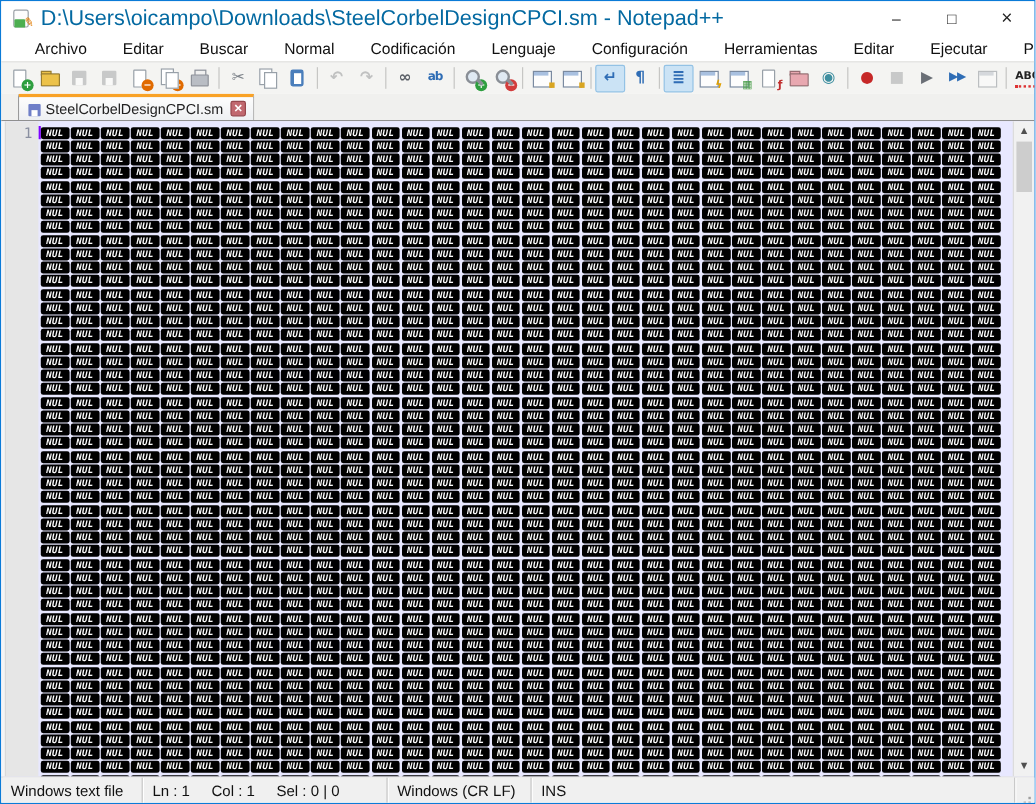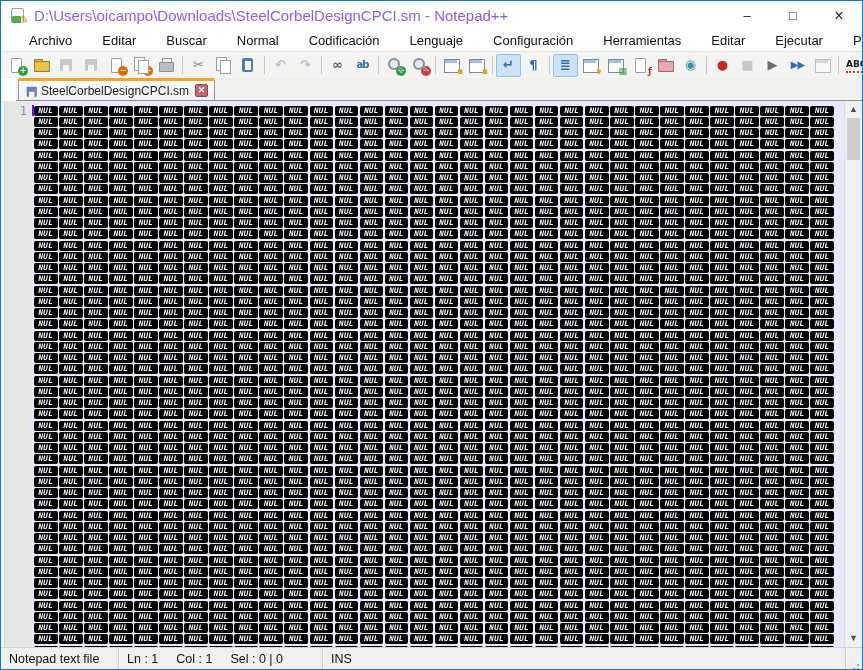--- a/index.html
+++ b/index.html
@@ -10,21 +10,21 @@
     display:flex;flex-direction:column;
     font-family:"Liberation Sans",sans-serif;
     background:#fff;overflow:hidden;
   }
   
   .titlebar{height:29px;display:flex;align-items:center;background:#fff;flex:0 0 auto;}
   .app-icon{width:18px;height:18px;margin:0 7px 0 8px;position:relative;flex:0 0 auto;}
   .app-icon .paper{position:absolute;left:2px;top:1px;width:13px;height:15px;background:#fdfdfd;border:1px solid #9aa0a6;border-radius:2px;}
   .app-icon .green{position:absolute;left:3px;bottom:2px;width:9px;height:7px;background:#4caf50;border-radius:1px;}
   .app-icon .pencil{position:absolute;right:-1px;bottom:0;font-size:10px;color:#e07b00;transform:rotate(10deg);}
-  .title-text{font-size:15px;color:#8b5cf6;white-space:nowrap;overflow:hidden;}
+  .title-text{font-size:18px;color:#0369a1;white-space:nowrap;overflow:hidden;}
   .win-controls{margin-left:auto;display:flex;align-items:center;height:100%;}
   .win-btn{width:46px;height:100%;display:flex;align-items:center;justify-content:center;font-size:13px;color:#222;}
   .win-btn.close{font-size:16px;}
   
   .menubar{height:21px;display:flex;align-items:center;background:#fff;padding-left:6px;flex:0 0 auto;font-size:13px;color:#111;}
   .menu-item{padding:2px 8px;white-space:nowrap;margin-left:14px;}
   .menu-right-x{margin-left:auto;margin-right:12px;color:#26374f;font-size:12px;font-weight:bold;}
   
   .toolbar{height:27px;display:flex;align-items:center;background:#f4f4f2;border-top:1px solid #e2e2e0;padding-left:3px;flex:0 0 auto;}
   .tbtn{width:25px;height:23px;display:flex;align-items:center;justify-content:center;border:1px solid transparent;border-radius:2px;position:relative;flex:0 0 auto;}
@@ -46,21 +46,21 @@
   .ic-clipboard::before{content:"";position:absolute;left:2px;top:1px;width:11px;height:14px;background:#4a7ebb;border-radius:2px;}
   .ic-clipboard::after{content:"";position:absolute;left:5px;top:4px;width:6px;height:9px;background:#fff;}
   .ic-window::before{content:"";position:absolute;left:1px;top:2px;width:14px;height:12px;background:#fdfdfd;border:1px solid #7a8aa0;}
   .ic-window::after{content:"";position:absolute;left:2px;top:3px;width:12px;height:3px;background:#a8c0e0;}
   .ic-mag::before{content:"";position:absolute;left:2px;top:1px;width:8px;height:8px;border:2px solid #8a8f96;border-radius:50%;background:#dfe9f3;}
   .ic-mag::after{content:"";position:absolute;left:11px;top:10px;width:6px;height:3px;background:#8a8f96;transform:rotate(45deg);border-radius:1px;}
   .ic-abc{font-family:"DejaVu Sans",sans-serif;font-size:9px;font-weight:bold;color:#222;line-height:14px;text-align:center;border-bottom:2px dotted #d33;}
   .badge{position:absolute;right:-3px;bottom:-3px;font-family:"DejaVu Sans",sans-serif;font-size:9px;font-weight:bold;line-height:10px;color:var(--bc,#666);}
   .badge.circle{width:10px;height:10px;border-radius:50%;background:var(--bc,#c00);color:#fff;text-align:center;font-size:8px;line-height:10px;}
   
-  .tabbar{height:23px;background:#f0f0ee;display:flex;align-items:flex-end;padding-left:2px;border-bottom:1px solid #8f8f8f;flex:0 0 auto;margin-left:15px;}
+  .tabbar{height:23px;background:#f0f0ee;display:flex;align-items:flex-end;padding-left:14px;border-bottom:1px solid #8f8f8f;flex:0 0 auto;}
   .tab{height:22px;display:flex;align-items:center;gap:4px;padding:0 6px 0 5px;background:linear-gradient(#fdfdfd,#eef0f2);border:1px solid #9a9a9a;border-bottom:none;border-top:3px solid #f9a226;border-radius:2px 2px 0 0;font-size:12px;color:#222;}
   .tab .ic{width:13px;height:13px;transform:scale(.85);}
   .tab-close{width:13px;height:13px;background:#c1686f;border:1px solid #96474d;border-radius:2px;color:#fff;font-size:9px;font-weight:bold;line-height:11px;text-align:center;margin-left:2px;}
   
   .editor{flex:1 1 auto;display:flex;background:#e8e8ff;overflow:hidden;position:relative;}
   .bookmark-margin{flex:0 0 4px;background:#f5f5f5;border-right:1px solid #d8d8d8;}
   .gutter{flex:0 0 27px;background:#e6e6e6;color:#8a8fa0;font-family:"DejaVu Sans Mono",monospace;font-size:12px;text-align:right;padding:3px 5px 0 0;}
   .text-area{flex:1 1 auto;padding:4px 0 0 2px;overflow:hidden;}
   .nul-row{height:11.25px;display:flex;align-items:center;position:relative;font-style:italic;}
   .nul{width:23.5px;height:10px;margin-right:1.55px;background:#000;color:#fff;border-radius:2px;font-family:"DejaVu Sans Mono",monospace;font-size:7.5px;font-weight:bold;line-height:10px;text-align:center;flex:0 0 auto;letter-spacing:.3px;}
@@ -1925,29 +1925,32 @@
     <div class="vscroll">
       <span class="scroll-arrow">▲</span>
       <span class="scroll-thumb"></span>
       <span class="scroll-track"></span>
       <span class="scroll-arrow">▼</span>
     </div>
   </div>
 
   <div class="statusbar">
     <div class="status-cell" style="flex:0 0 118px">
-      <span>Notepad text file</span>
+      <span>Windows text file</span>
     </div>
     <div class="status-cell" style="flex:0 0 204px">
       <span>Ln : 1</span>
         <span class="gap"></span>
       <span>Col : 1</span>
         <span class="gap"></span>
       <span>Sel : 0 | 0</span>
     </div>
+    <div class="status-cell" style="flex:0 0 120px">
+      <span>Windows (CR LF)</span>
+    </div>
     <div class="status-cell" style="flex:1 1 auto">
       <span>INS</span>
     </div>
     <div class="status-cell grip">
         <i></i>
       </div>
   </div>
 
 </div>
 

